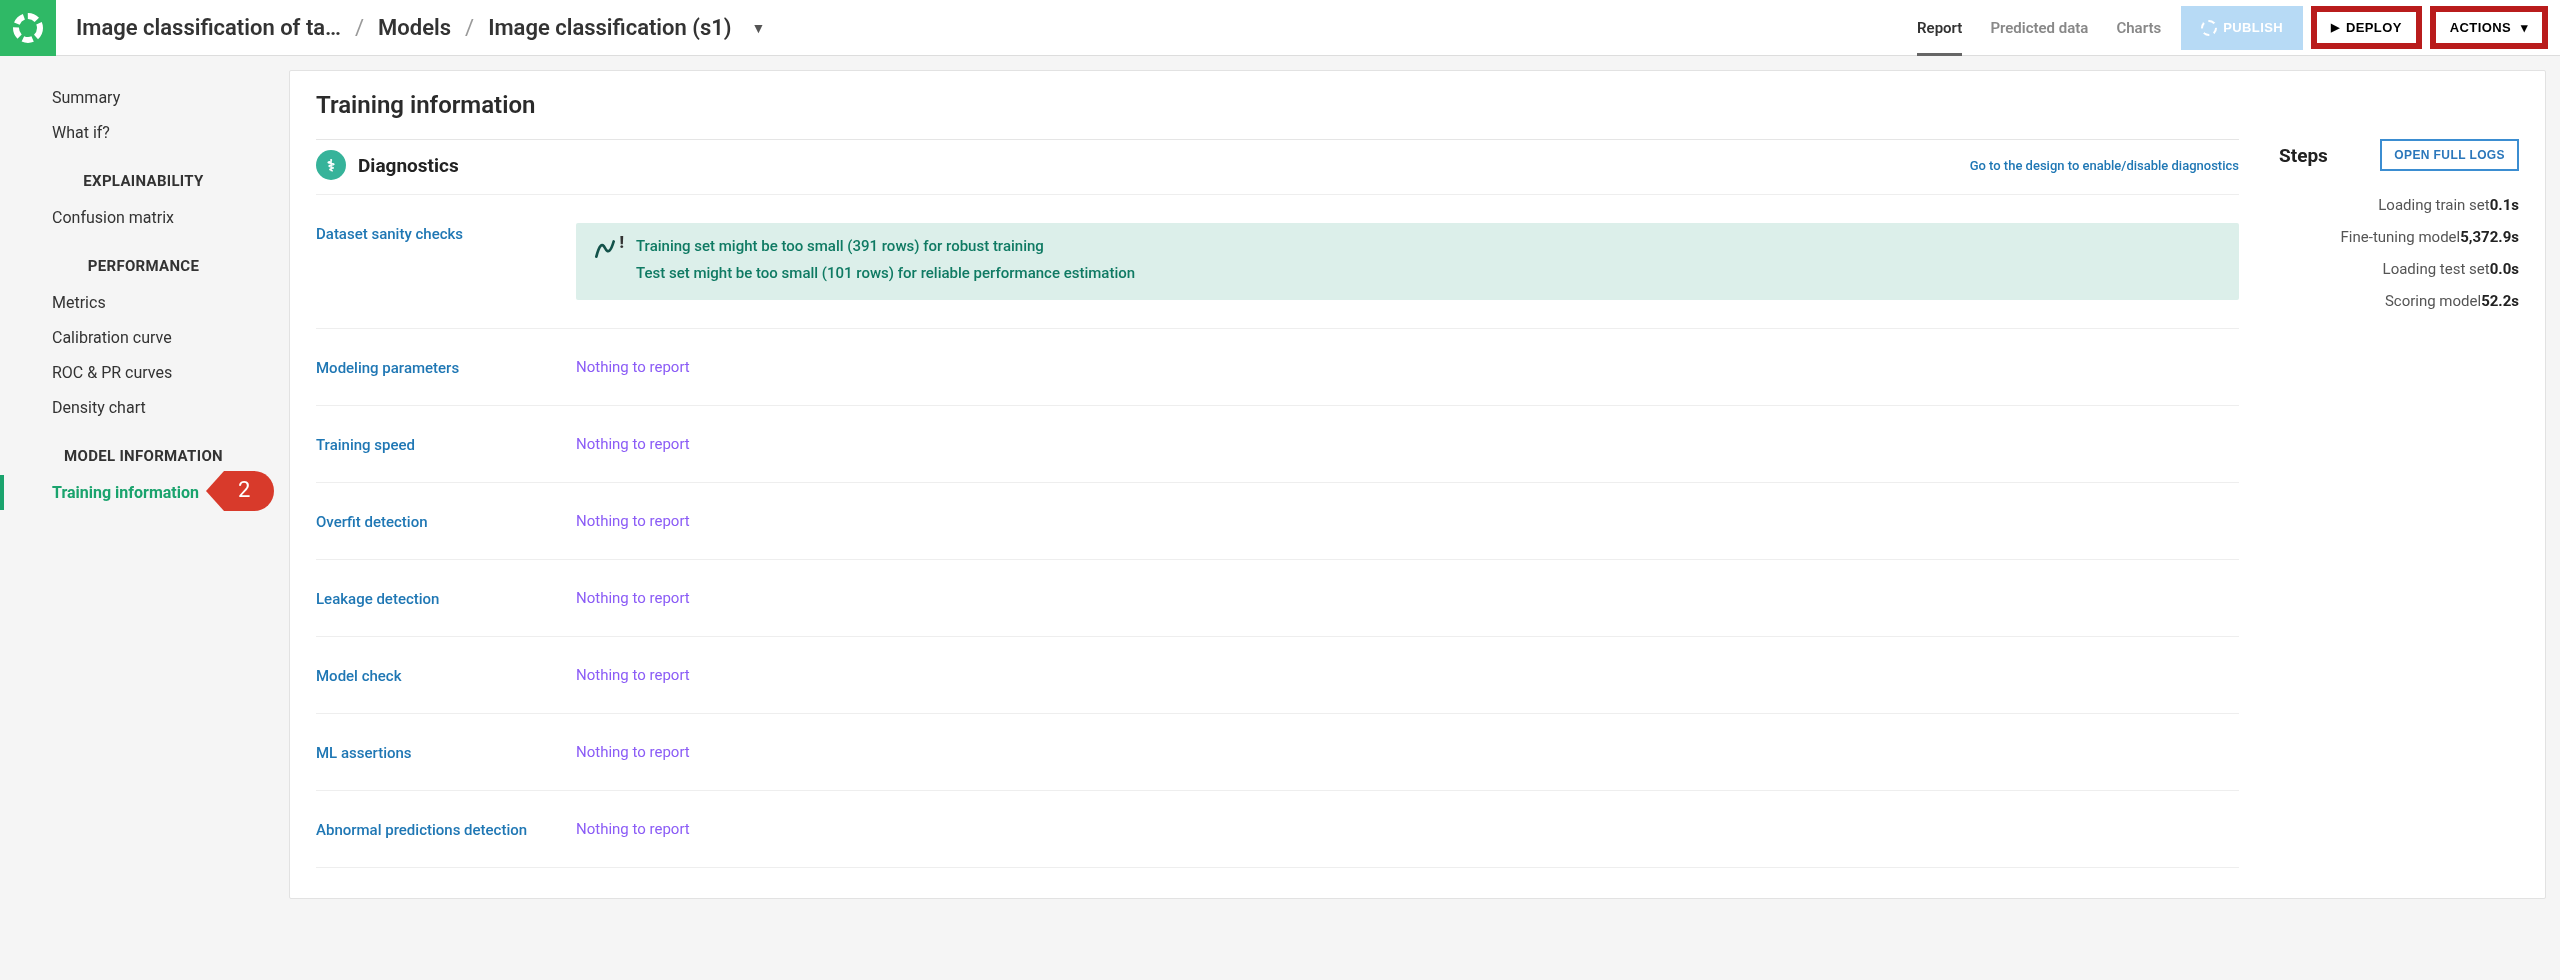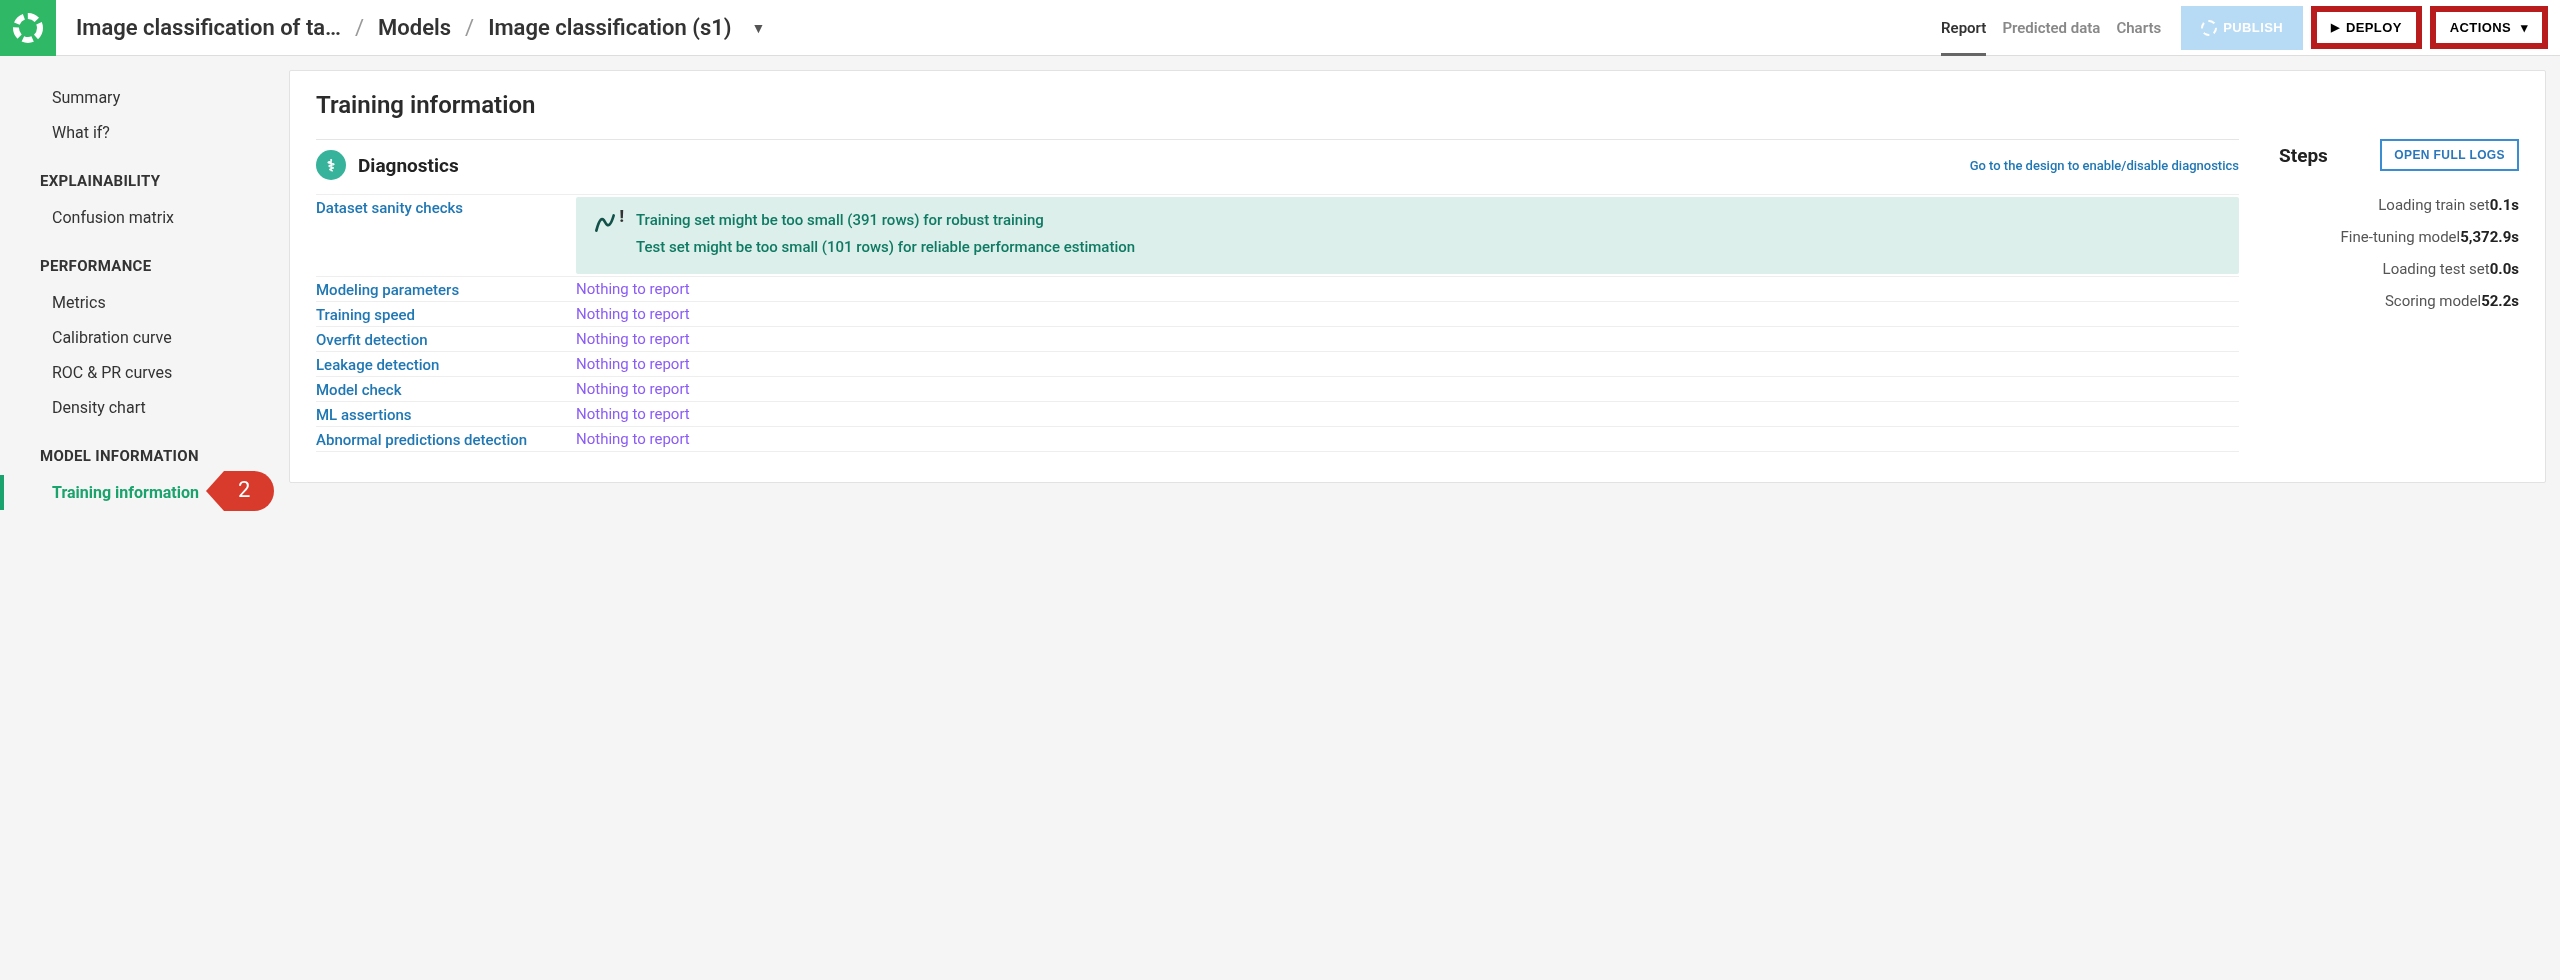--- a/index.html
+++ b/index.html
@@ -5,55 +5,55 @@
 * { box-sizing: border-box; margin: 0; padding: 0; }
 body { font-family: -apple-system, BlinkMacSystemFont, "Segoe UI", Roboto, sans-serif; background: #f5f5f5; color: #222; }
 .topbar { display: flex; align-items: center; height: 56px; background: #fff; border-bottom: 1px solid #ddd; }
 .logo { width: 56px; height: 56px; background: #2fb966; display: flex; align-items: center; justify-content: center; }
 .logo svg { width: 32px; height: 32px; }
 .breadcrumb { display: flex; align-items: center; gap: 14px; padding: 0 20px; font-size: 22px; font-weight: 600; color: #333; flex: 0 0 auto; justify-content: flex-end; }
 .breadcrumb .sep { color: #999; font-weight: 400; }
 .breadcrumb .crumb { white-space: nowrap; }
 .breadcrumb .chev { font-size: 14px; color: #555; margin-left: 6px; }
 .spacer { flex: 1; }
-.topnav { display: flex; align-items: center; gap: 16px; padding: 0 20px; height: 100%; }
+.topnav { display: flex; align-items: center; gap: 28px; padding: 0 20px; height: 100%; }
 .topnav .navitem { font-size: 15px; font-weight: 600; color: #888; cursor: pointer; height: 100%; display: flex; align-items: center; position: relative; }
 .topnav .navitem.active { color: #333; }
 .topnav .navitem.active::after { content: ""; position: absolute; bottom: -1px; left: 0; right: 0; height: 3px; background: #666; }
 .topbar-buttons { display: flex; align-items: center; gap: 8px; padding-right: 12px; }
 .btn { border: 6px solid #b91c1c; background: #fff; padding: 8px 14px; font-size: 13px; font-weight: 700; letter-spacing: 0.4px; cursor: pointer; display: inline-flex; align-items: center; gap: 6px; }
 .btn.publish { background: #b7daf5; color: #fff; border-color: #b7daf5; }
 .btn.deploy::before { content: "▶"; font-size: 11px; }
 .btn.actions::after { content: "▾"; margin-left: 4px; }
 .btn.publish .pub-icon { width: 16px; height: 16px; border: 2px dashed #fff; border-radius: 50%; display:inline-block; }
 
 .main { display: flex; }
 .sidebar { width: 275px; padding: 24px 0; background: #f5f5f5; }
 .sidebar .item { padding: 8px 28px 8px 52px; font-size: 16px; color: #333; cursor: pointer; }
-.sidebar .section { font-size: 15px; font-weight: 700; letter-spacing: 0.3px; color: #333; padding: 22px 28px 10px 40px; }
+.sidebar .section { font-size: 15px; font-weight: 700; letter-spacing: 0.3px; color: #333; padding: 22px 28px 10px 40px; text-align: center; }
 .sidebar .item.active { color: #1aa36d; font-weight: 700; border-left: 4px solid #1aa36d; padding-left: 48px; position: relative; }
 .badge-marker { position: absolute; left: 220px; top: -4px; }
 .badge-marker .teardrop { width: 50px; height: 40px; background: #d83a2b; border-radius: 0 20px 20px 0; position: relative; }
 .badge-marker .teardrop::before { content:""; position:absolute; left:-18px; top:0; width:0; height:0; border-top:20px solid transparent; border-bottom:20px solid transparent; border-right:18px solid #d83a2b; }
 .badge-marker .num { position: absolute; top: 6px; left: 14px; color: #fff; font-size: 22px; font-weight: 400; }
 
 .content { flex: 1; padding: 14px; }
 .panel { background: #fff; border: 1px solid #e2e2e2; border-radius: 2px; padding: 20px 26px 30px 26px; }
 .panel h1 { font-size: 24px; font-weight: 600; color: #2b2b2b; margin-bottom: 20px; }
 
 .panel-body { display: flex; gap: 40px; }
 .diag-col { flex: 1; border-top: 1px solid #e5e5e5; }
 .steps-col { width: 240px; }
 
 .diag-head { display: flex; align-items: center; gap: 12px; padding: 10px 0 14px 0; }
 .diag-head .icon { width: 30px; height: 30px; border-radius: 50%; background: #36b39a; display:flex; align-items:center; justify-content:center; color:#fff; font-weight:700; font-size:16px; }
 .diag-head .title { font-size: 19px; font-weight: 700; }
 .diag-head .link { margin-left: auto; color: #1f77b4; font-size: 13px; font-weight: 500; cursor: pointer; }
 
-.diag-row { display: flex; border-top: 1px solid #eee; padding: 2px 0; align-items:flex-start; gap: 20px; }
+.diag-row { display: flex; border-top: 1px solid #eee; padding: 28px 0; align-items:flex-start; gap: 20px; }
 .diag-row:last-child { border-bottom: 1px solid #eee; }
 .diag-label { width: 240px; color: #1f77b4; font-size: 15px; font-weight: 500; cursor: pointer; flex-shrink: 0; padding-top: 2px; }
 .diag-msg { flex: 1; }
 .nothing { color: #8b5cf6; font-size: 15px; }
 .warnbox { background: #dcefea; border-radius: 2px; padding: 12px 16px; display: flex; gap: 14px; }
 .warnbox .wicon { width: 30px; flex-shrink: 0; position: relative; }
 .warnbox .wicon::before { content:"!"; position:absolute; top:-2px; right:-2px; font-weight:900; color:#333; }
 .warnbox .wicon svg { width: 26px; height: 26px; }
 .warnbox .wtext div { color: #0f7a63; font-size: 15px; font-weight: 500; line-height: 1.5; margin-bottom: 4px; }
 

